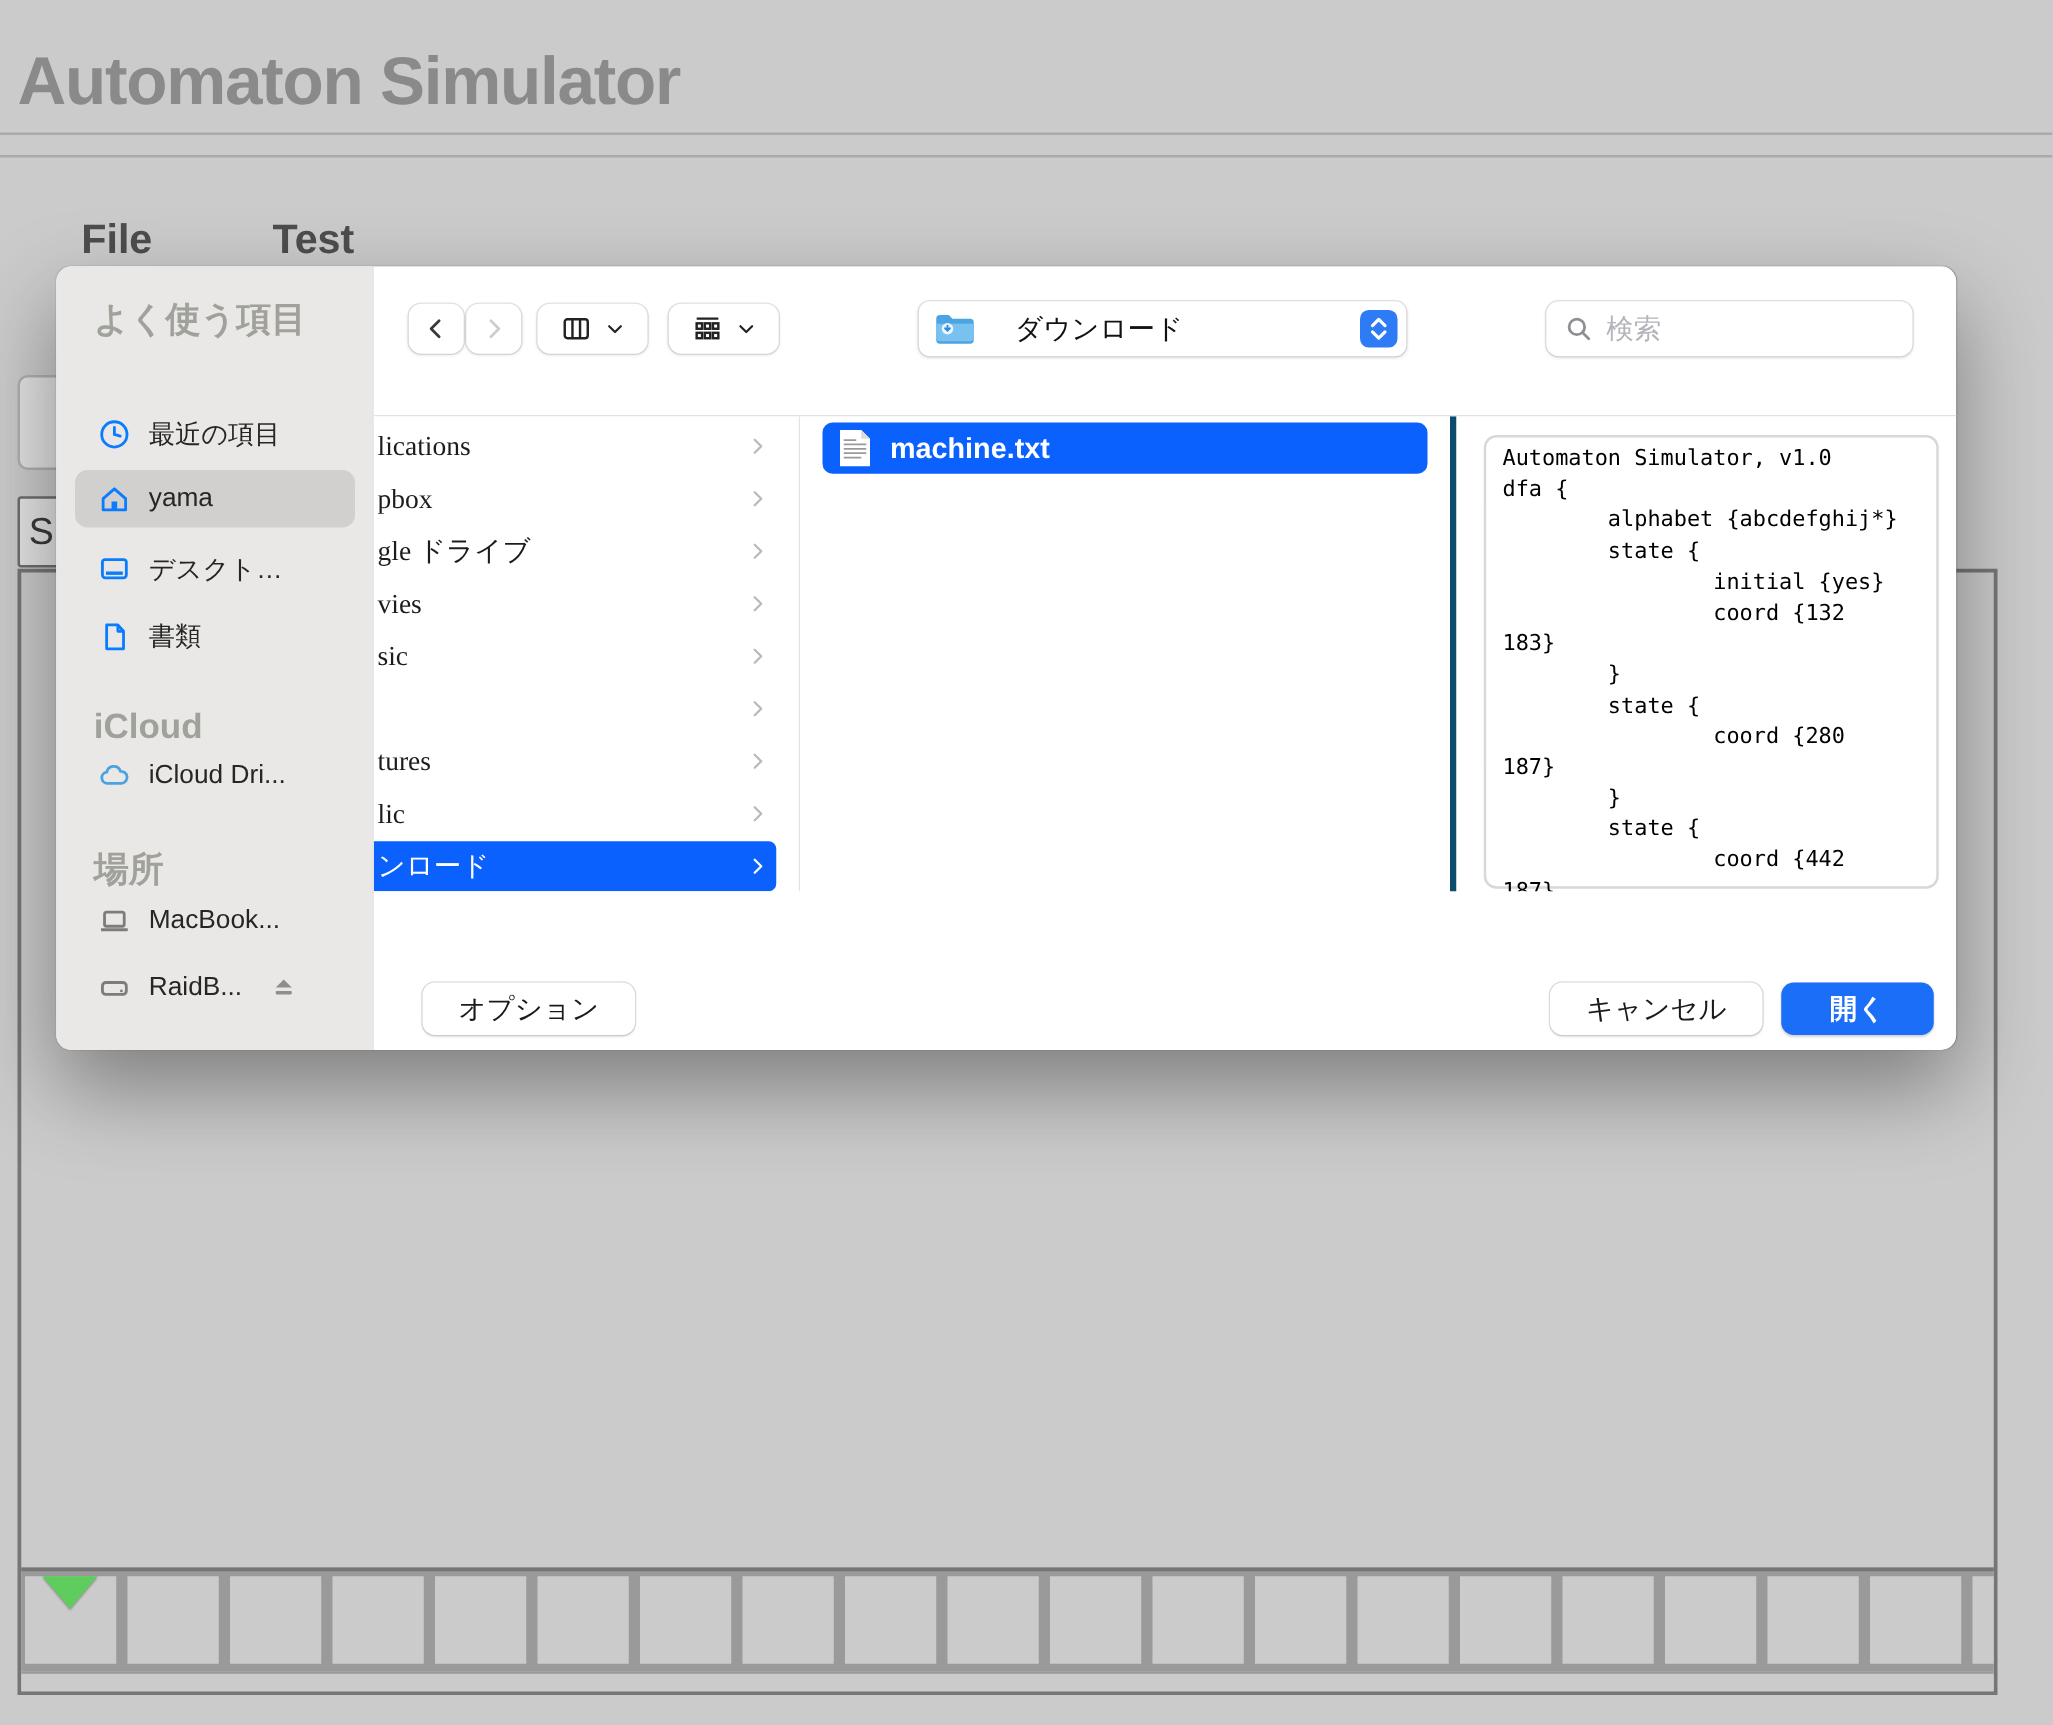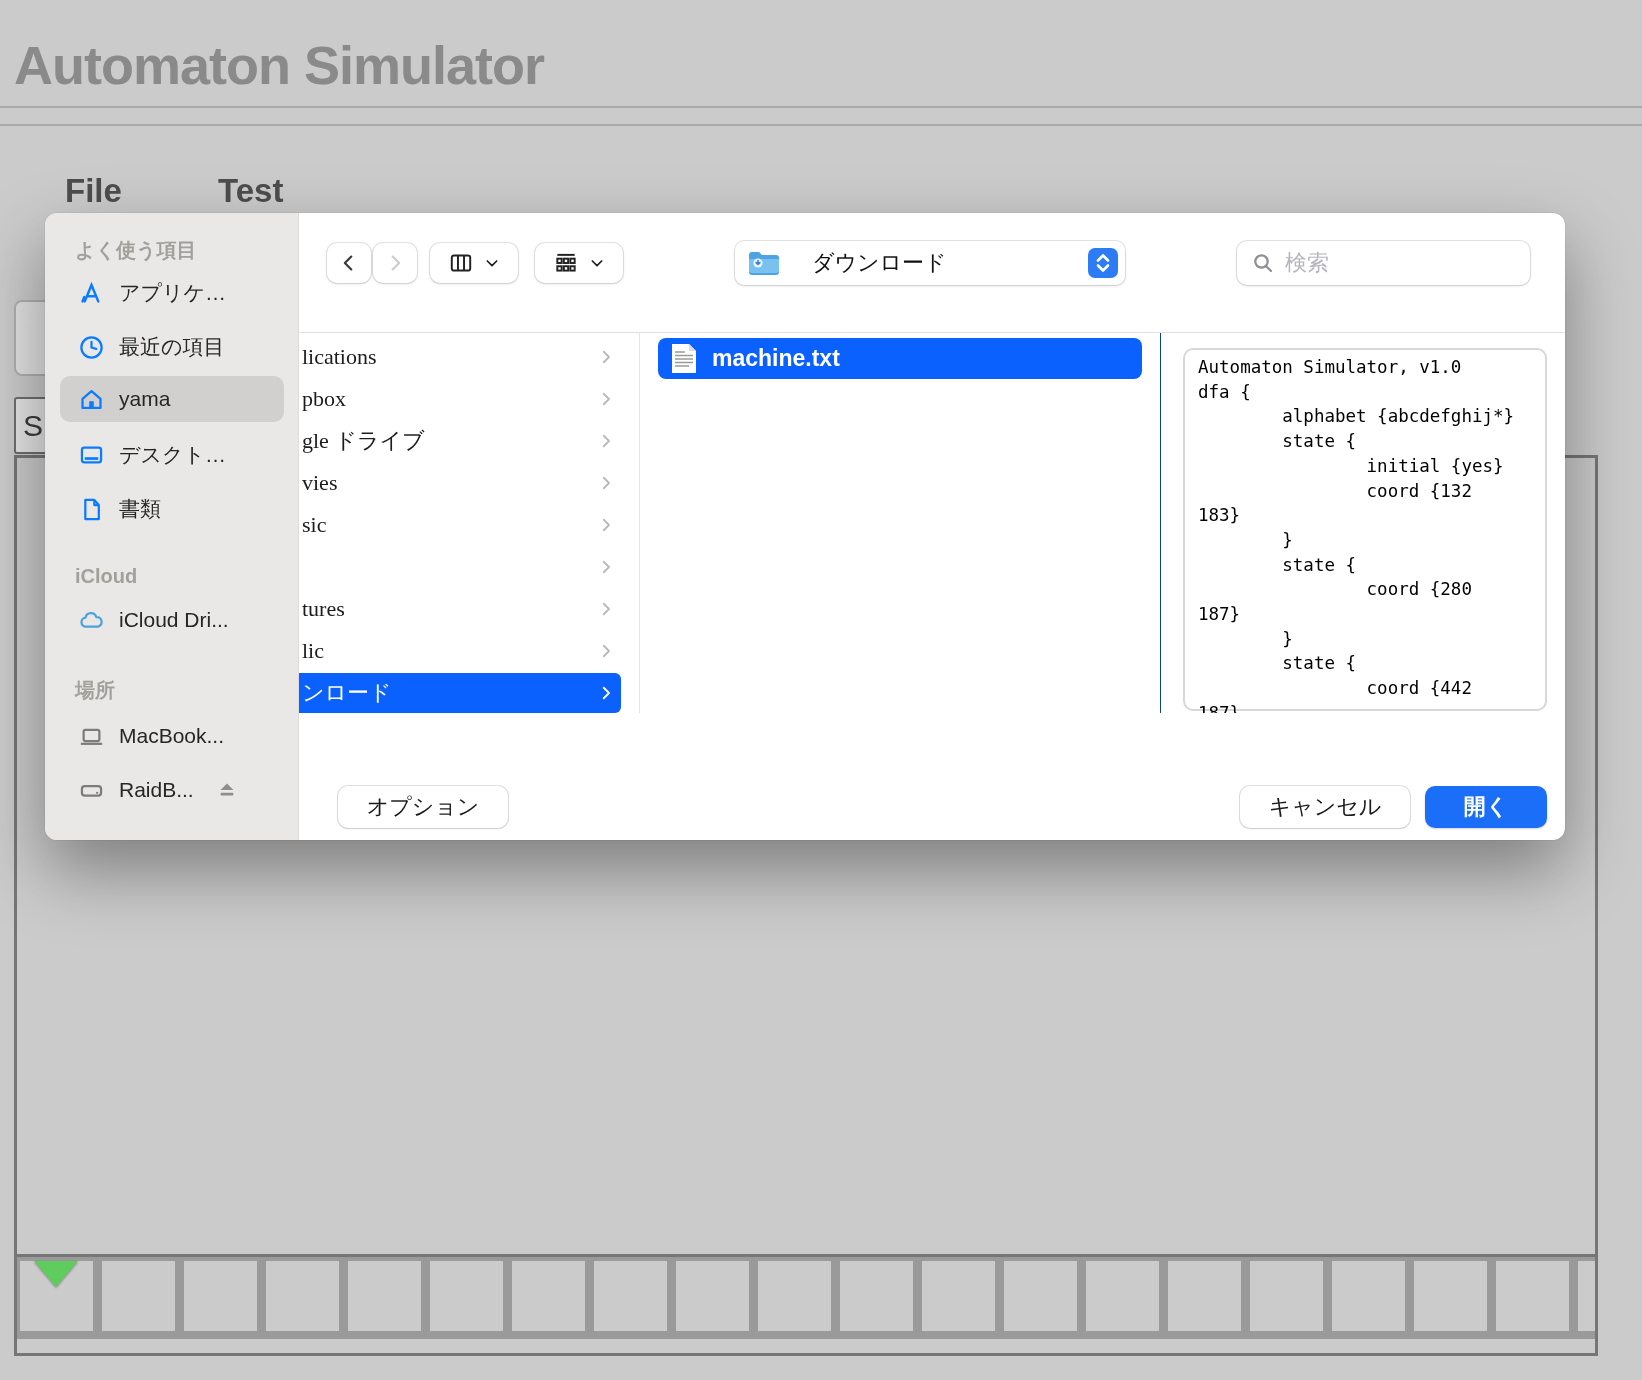--- a/index.html
+++ b/index.html
@@ -62,21 +62,21 @@
     background:#fff; border-radius:12px;
     box-shadow:0 30px 70px rgba(0,0,0,.38), 0 0 1px rgba(0,0,0,.35);
     z-index:10;
   }
   .sidebar {
     position:absolute; left:0; top:0; width:254px; height:627px;
     background:#e9e8e6; border-radius:12px 0 0 12px;
     border-right:1px solid #dddcda;
   }
   .sb-header {
-    position:absolute; left:30px; font-size:20px; font-weight:bold; color:#a1a19b;
+    position:absolute; left:30px; font-size:28px; font-weight:bold; color:#a1a19b;
   }
   .sb-item {
     position:absolute; left:15px; width:224px; height:46px; border-radius:10px;
     display:flex; align-items:center; font-size:21px; color:#262626;
   }
   .sb-item.selected { background:#d1d0ce; }
   .sb-item .sb-icon { width:27px; height:27px; margin:0 14px 0 18px; flex:none; }
   .sb-item .eject { margin-left:22px; width:22px; height:22px; }
   
   .tb-btn {
@@ -125,21 +125,21 @@
   .frow .frow-label { flex:1; padding-left:3px; white-space:nowrap; overflow:hidden; }
   .frow svg { flex:none; margin-right:6px; }
   .frow.selected { background:#0a61fe; color:#fff; border-radius:0 6px 6px 0; }
   .col2 { position:absolute; left:342px; top:0; width:519px; height:381px; }
   .file-row {
     position:absolute; left:17px; top:5px; width:484px; height:41px;
     background:#0a61fe; border-radius:8px; color:#fff;
     display:flex; align-items:center; font-size:23px; font-weight:bold;
   }
   .file-row .doc-ic { width:26px; height:31px; margin:0 15px 0 13px; flex:none; }
-  .col3 { position:absolute; left:861px; top:0; width:350px; height:381px; border-left:1px solid #0c4a6e; }
+  .col3 { position:absolute; left:861px; top:0; width:350px; height:381px; border-left:5px solid #0c4a6e; }
   .preview-box {
     position:absolute; left:22px; top:15px; width:364px; height:363px;
     border:2px solid #d8d8d8; border-radius:10px; background:#fff;
   }
   .preview-box pre {
     position:absolute; left:13px; top:5px;
     font-family:"DejaVu Sans Mono","Liberation Mono",monospace;
     font-size:17.5px; line-height:24.7px; color:#000;
     white-space:pre; tab-size:8;
   }
@@ -194,28 +194,20 @@
       </div>
     <div class="tape-scrollbar"></div>
   </div>
 </div>
 
 <div class="dialog">
 
   <div class="sidebar">
     <div class="sb-header" style="top:24px">よく使う項目</div>
 
-    <div class="sb-item" style="top:57px">
-      <svg class="sb-icon" viewBox="0 0 24 24" fill="none" stroke="#0a7cff" stroke-width="2.2" stroke-linecap="round">
-          <path d="M6 19 L12 4.5 L18 19"></path>
-          <path d="M8.3 14.5 h7.4"></path>
-          <path d="M4 19 l1.6 -3.8"></path>
-        </svg>
-      <span>アプリケ…</span>
-    </div>
     <div class="sb-item" style="top:111px">
       <svg class="sb-icon" viewBox="0 0 24 24" fill="none" stroke="#0a7cff" stroke-width="2" stroke-linecap="round">
           <circle cx="12" cy="12" r="9"></circle>
           <path d="M12 7 v5 l4.2 1.2"></path>
         </svg>
       <span>最近の項目</span>
     </div>
     <div class="sb-item selected" style="top:163px">
       <svg class="sb-icon" viewBox="0 0 24 24" fill="none" stroke="#0a7cff" stroke-width="2" stroke-linejoin="round">
           <path d="M4 11.5 L12 4.5 L20 11.5 V19.5 H4 Z"></path>

